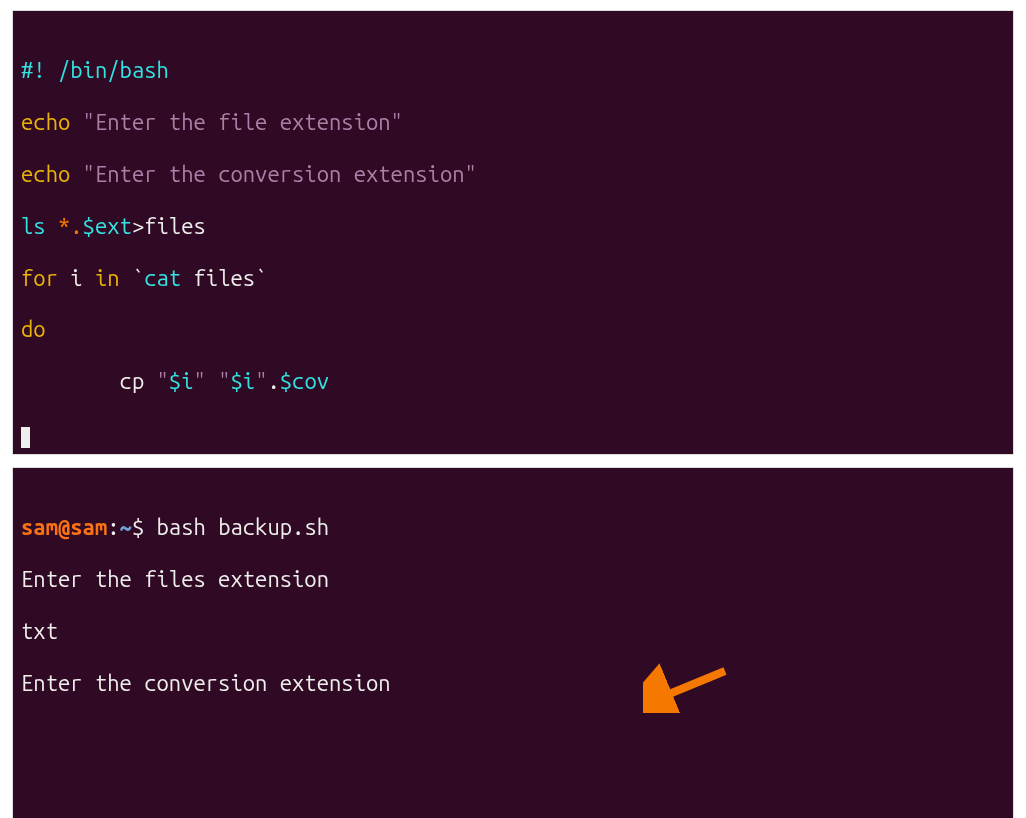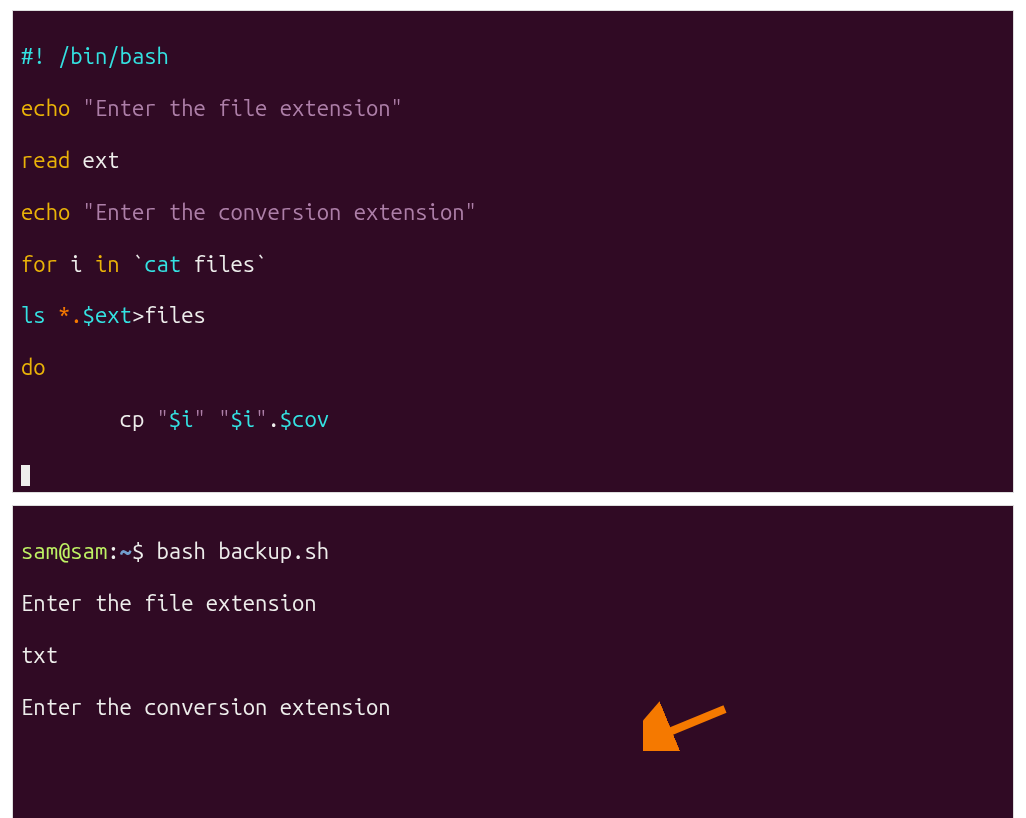--- a/index.html
+++ b/index.html
@@ -6,33 +6,33 @@
   body {
     background: #ffffff;
     font-family: "Ubuntu Mono", "DejaVu Sans Mono", "Liberation Mono", Consolas, monospace;
     font-size: 22px;
     line-height: 1.18;
     padding: 10px 12px;
   }
   .panel {
     background: #300a24;
     color: #eeeeec;
-    padding: 6px 8px 8px 8px;
+    padding: 20px 8px 8px 8px;
     border: 1px solid #ddd;
     position: relative;
     white-space: pre;
   }
   .panel + .panel { margin-top: 12px; }
 
   .cyan    { color: #34e2e2; }
   .yellow  { color: #eab308; }
   .purple  { color: #ad7fa8; }
   .orange  { color: #f57900; }
   .white   { color: #eeeeec; }
-  .prompt-user { color: #bef264; font-weight: normal; }
+  .prompt-user { color: #f97316; font-weight: bold; }
   .prompt-path { color: #729fcf; font-weight: bold; }
 
   .line { display: block; }
   .cursor-bottom-left {
     position: absolute;
     left: 8px;
     bottom: 6px;
     width: 0.4em;
     height: 0.95em;
     background: #eeeeec;
@@ -43,32 +43,31 @@
     pointer-events: none;
   }
   .arrow svg { display: block; }
 </style>
 </head>
 <body>
 
 <div class="panel">
 <span class="line"><span class="cyan">#! </span><span class="cyan">/bin/bash</span></span>
 <span class="line"><span class="yellow">echo </span><span class="purple">"Enter the file extension"</span></span>
-<span class="line"><span class="yellow">read </span><span class="white">ext</span></span>
 <span class="line"><span class="yellow">echo </span><span class="purple">"Enter the conversion extension"</span></span>
+<span class="line"><span class="cyan">ls </span><span class="orange">*.</span><span class="cyan">$ext</span><span class="white">&gt;</span><span class="white">files</span></span>
 <span class="line"><span class="yellow">for</span><span class="white"> i </span><span class="yellow">in</span><span class="white"> `</span><span class="cyan">cat</span><span class="white"> files</span><span class="white">`</span></span>
-<span class="line"><span class="cyan">ls </span><span class="orange">*.</span><span class="cyan">$ext</span><span class="white">&gt;</span><span class="white">files</span></span>
 <span class="line"><span class="yellow">do</span></span>
 <span class="line"><span class="white">        cp </span><span class="purple">"</span><span class="cyan">$i</span><span class="purple">"</span><span class="white"> </span><span class="purple">"</span><span class="cyan">$i</span><span class="purple">"</span><span class="white">.</span><span class="cyan">$cov</span></span>
 <span class="cursor-bottom-left"></span>
 </div>
 
 <div class="panel" id="term-panel">
 <span class="line"><span class="prompt-user">sam@sam</span><span class="white">:</span><span class="prompt-path">~</span><span class="white">$ </span><span class="white">bash backup.sh</span></span>
-<span class="line white">Enter the file extension</span>
+<span class="line white">Enter the files extension</span>
 <span class="line white">txt</span>
 <span class="line white">Enter the conversion extension</span>
 
 
 
 
 
 
 <div class="arrow" style="left:630px; top:143px;">
   <svg width="90" height="50" viewBox="0 0 90 50">

